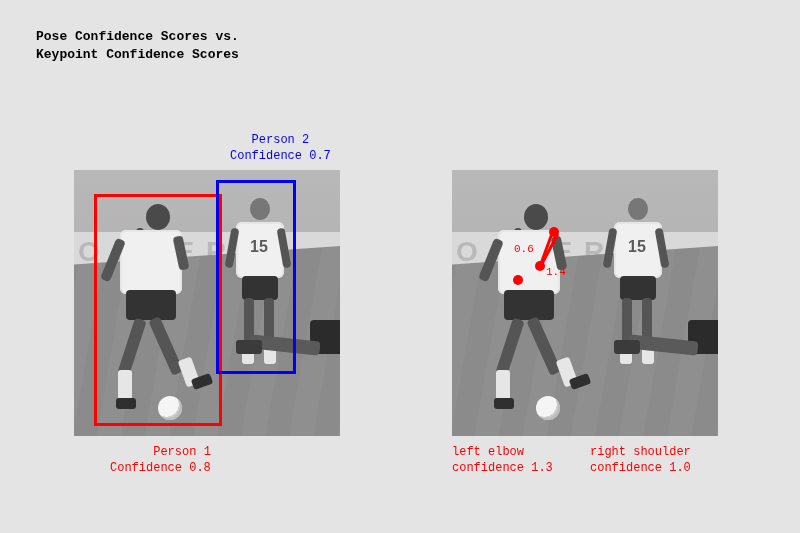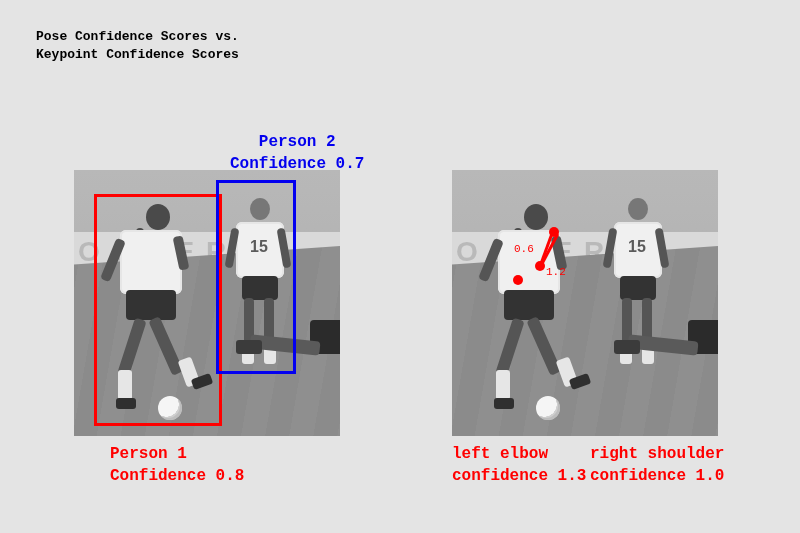--- a/index.html
+++ b/index.html
@@ -81,21 +81,21 @@
     position: absolute; width: 24px; height: 24px; border-radius: 50%;
     background: radial-gradient(circle at 35% 35%, #f5f5f5 55%, #cfcfcf 56%);
     box-shadow: inset -2px -2px 0 #bdbdbd;
   }
   
   .bbox { position: absolute; border-width: 3px; border-style: solid; background: transparent; }
   .bbox-red { border-color: #ff0000; }
   .bbox-blue { border-color: #0300ef; }
   .ann {
     position: absolute; font-family: "Courier New", monospace;
-    font-size: 16px; line-height: 1.35; white-space: pre; font-weight: bold;
+    font-size: 12px; line-height: 1.35; white-space: pre;
   }
   .ann-red { color: #ff0000; }
   .ann-blue { color: #0300ef; }
   
   .kp-line { position: absolute; background: #ff0000; height: 3px; transform-origin: left center; }
   .kp-dot {
     position: absolute; width: 10px; height: 10px; background: #ff0000;
     border-radius: 50%; transform: translate(-50%, -50%);
   }
   .kp-val {
@@ -152,21 +152,21 @@
     <div class="limb" style="right:30px; top:18px; width:70px; height:14px; transform:rotate(6deg); background:#5a5a5a;"></div>
     <div class="sock" style="left:-4px; top:20px; width:26px; height:14px; background:#3b3b3b;"></div>
   </div>
 
   <div class="bbox bbox-red" style="left:20px; top:24px; width:128px; height:232px;"></div>
   <div class="bbox bbox-blue" style="left:142px; top:10px; width:80px; height:194px;"></div>
 </div>
 
 <div class="ann ann-blue" style="left:230px; top:132px; text-align:center;">Person 2
 Confidence 0.7</div>
-<div class="ann ann-red" style="left:110px; top:444px; text-align:left;">Person 1
+<div class="ann ann-red" style="left:110px; top:444px; text-align:right;">Person 1
 Confidence 0.8</div>
 
 <div class="panel panel-right">
   <div class="bg"></div>
   <div class="banner">O C C E R</div>
   <div class="grass"></div>
 
   <div class="fig" style="left:0;top:0;width:160px;height:266px;">
     <div class="head" style="left:72px; top:34px; width:24px; height:26px; background:#4a4a4a;"></div>
     <div class="limb" style="left:62px; top:58px; width:8px; height:8px; background:#4a4a4a;"></div>
@@ -201,19 +201,19 @@
     <div class="limb" style="right:30px; top:18px; width:70px; height:14px; transform:rotate(6deg); background:#5a5a5a;"></div>
     <div class="sock" style="left:-4px; top:20px; width:26px; height:14px; background:#3b3b3b;"></div>
   </div>
 
   <div class="kp-line" style="left:100px; top:62px; width:36px; transform:rotate(110deg);"></div>
   <div class="kp-line" style="left:88px; top:96px; width:38px; transform:rotate(-62deg);"></div>
   <div class="kp-dot" style="left:102px; top:62px;"></div>
   <div class="kp-dot" style="left:88px; top:96px;"></div>
   <div class="kp-dot" style="left:66px; top:110px;"></div>
   <div class="kp-val" style="left:62px; top:73px;">0.6</div>
-  <div class="kp-val" style="left:94px; top:96px;">1.2</div>
+  <div class="kp-val" style="left:94px; top:96px;">1.4</div>
 </div>
 
 <div class="ann ann-red" style="left:452px; top:444px;">left elbow
 confidence 1.3</div>
 <div class="ann ann-red" style="left:590px; top:444px;">right shoulder
 confidence 1.0</div>
 
 </body></html>

